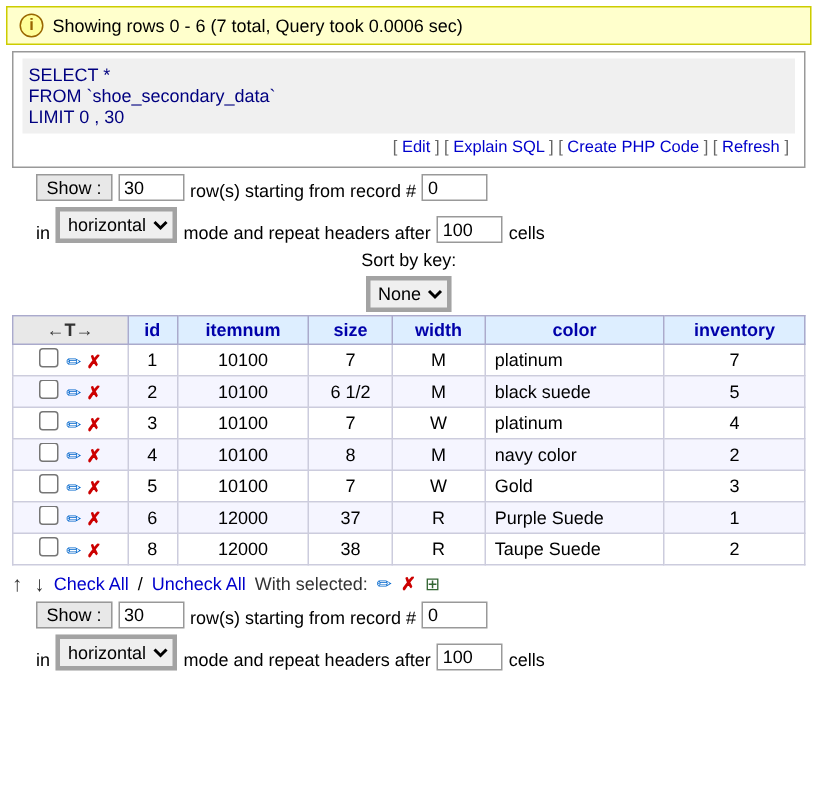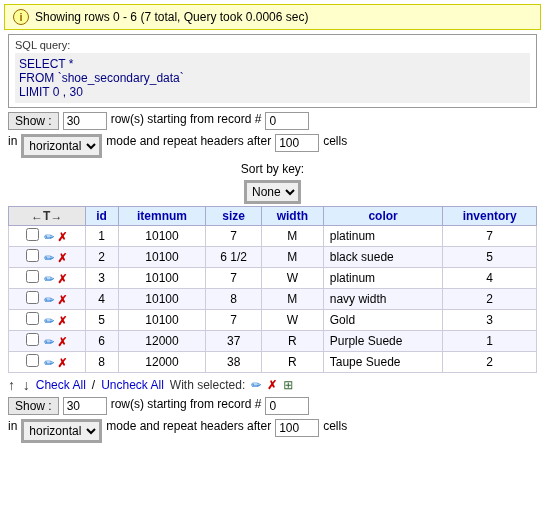--- a/index.html
+++ b/index.html
@@ -57,23 +57,23 @@
       color: #666;
       font-size: 11px;
     }
     .sql-actions a {
       color: #0000cc;
       text-decoration: none;
       cursor: pointer;
     }
 
     .controls {
-      margin: 4px 8px;
+      margin: 4px 24px;
       display: flex;
-      align-items: flex-start;
+      align-items: flex-end;
       gap: 4px;
       flex-wrap: wrap;
     }
     .show-btn {
       background: #e8e8e8;
       border: 1px solid #999;
       padding: 1px 6px;
       cursor: pointer;
       font-size: 12px;
     }
@@ -147,26 +147,29 @@
   </style>
 </head>
 <body>
 
 <div class="info-bar">
   <span class="info-icon">i</span>
   <span>Showing rows 0 - 6 (7 total, Query took 0.0006 sec)</span>
 </div>
 
 <div class="sql-box">
-  <div class="sql-box-title">
-    <span>SQL query:</span>
-  </div>
   <div class="sql-code">SELECT *
 FROM `shoe_secondary_data`
 LIMIT 0 , 30</div>
+  <div class="sql-actions">
+    [ <a>Edit</a> ]
+    [ <a>Explain SQL</a> ]
+    [ <a>Create PHP Code</a> ]
+    [ <a>Refresh</a> ]
+  </div>
 </div>
 
 <div class="controls">
   <button class="show-btn">Show :</button>
   <input type="text" class="num-input" value="30" style="">
   <span>row(s) starting from record #</span>
   <input type="text" class="num-input" value="0" style="">
 </div>
 <div class="controls">
   <span>in</span>
@@ -241,21 +244,21 @@
       <tr>
         <td>
       <input type="checkbox" style="margin-right: 2px;">
       <span class="edit-icon" title="Edit">✏</span>
       <span class="delete-icon" title="Delete">✗</span>
     </td>
         <td>4</td>
         <td>10100</td>
         <td>8</td>
         <td>M</td>
-        <td class="text-col">navy width</td>
+        <td class="text-col">navy color</td>
         <td>2</td>
       </tr>
       <tr>
         <td>
       <input type="checkbox" style="margin-right: 2px;">
       <span class="edit-icon" title="Edit">✏</span>
       <span class="delete-icon" title="Delete">✗</span>
     </td>
         <td>5</td>
         <td>10100</td>

